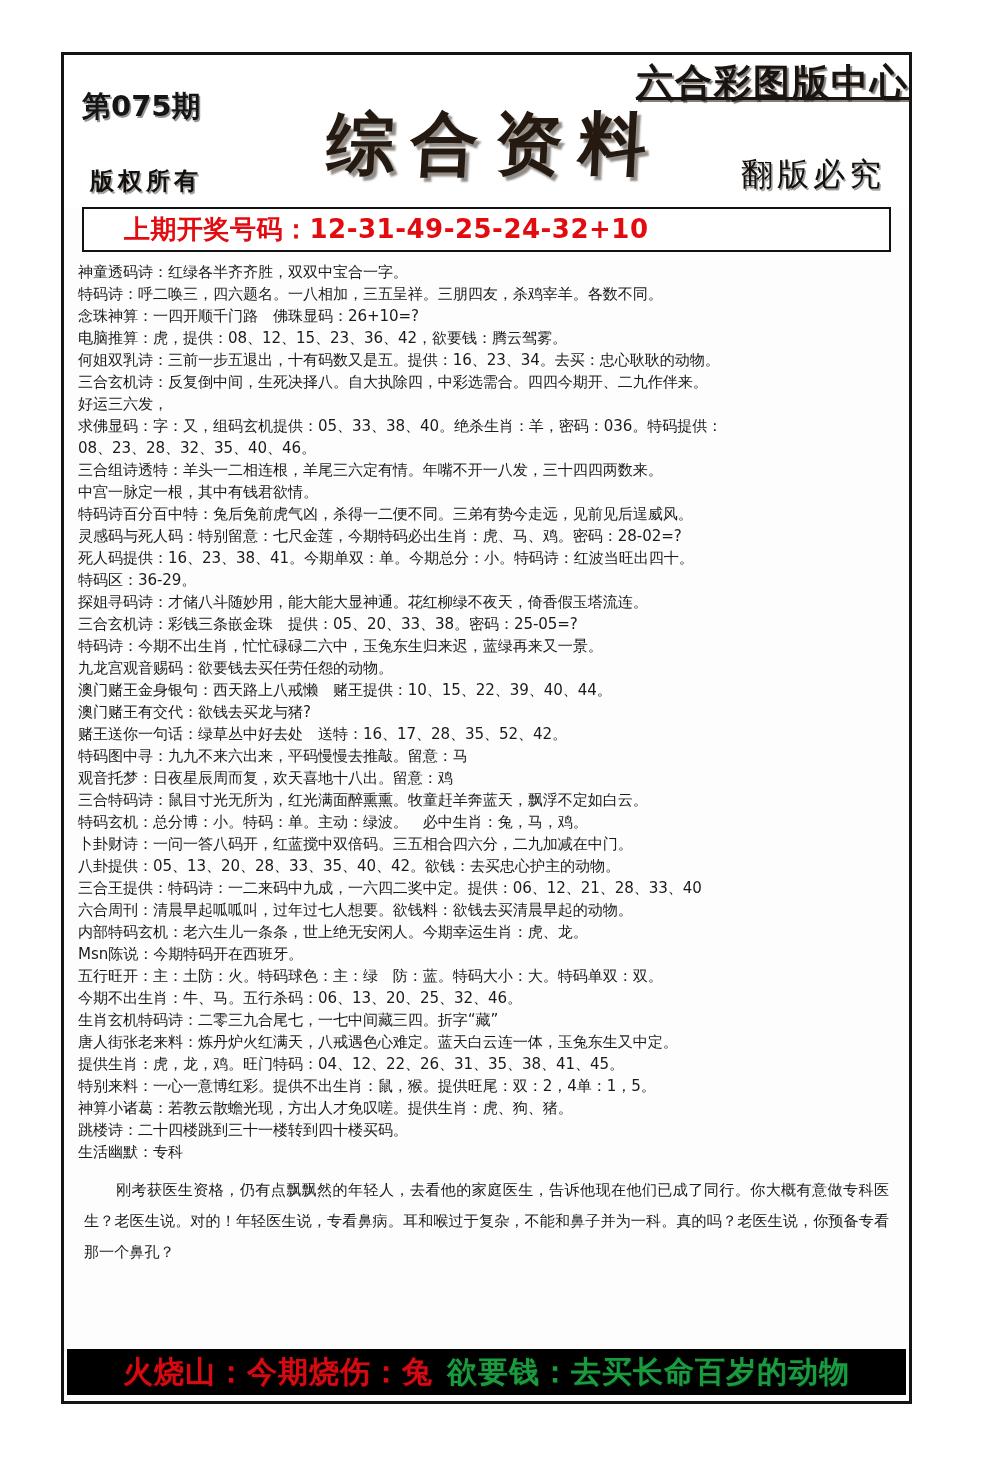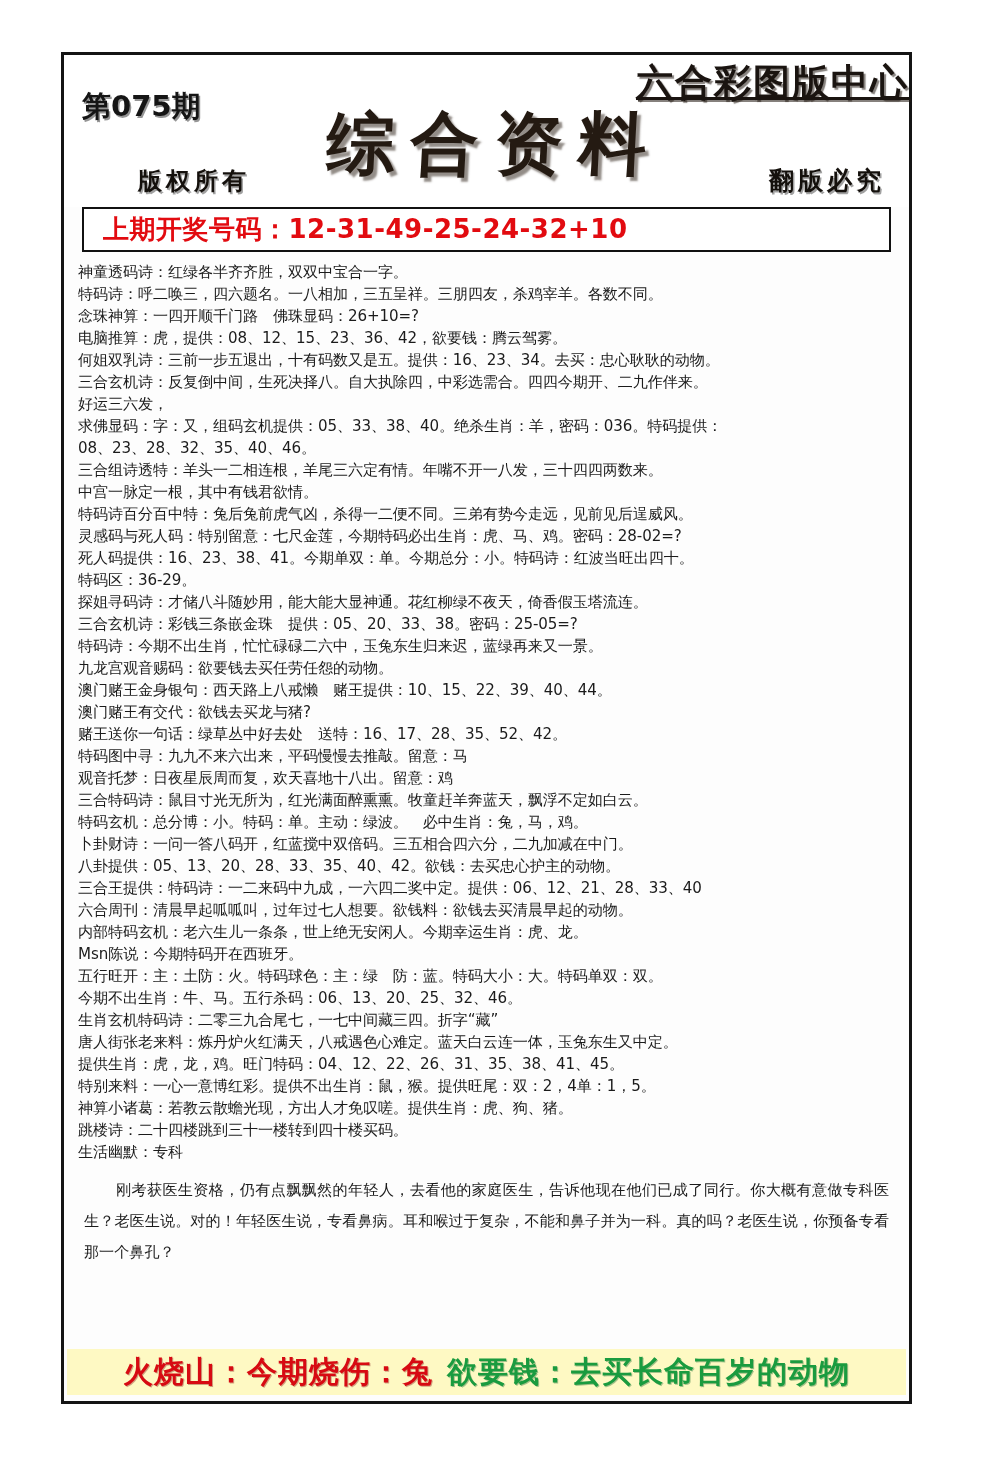--- a/index.html
+++ b/index.html
@@ -76,47 +76,46 @@
   .copyright-left {
     position: absolute;
     left: 26px;
     bottom: 10px;
     font-size: 24px;
     font-weight: bold;
     color: #14100c;
     letter-spacing: 4px;
     text-shadow: 1.5px 1.5px 0 rgba(20,20,20,0.4);
     font-family: "DejaVu Serif", "Liberation Serif", serif;
-    margin-left: 48px;
   }
   .copyright-right {
     position: absolute;
     right: 24px;
     bottom: 10px;
-    font-size: 25px;
-    font-weight: bold;
+    font-size: 32px;
+    font-weight: normal;
     color: #14100c;
     letter-spacing: 4px;
     text-shadow: 1.5px 1.5px 0 rgba(20,20,20,0.4);
     font-family: "DejaVu Serif", "Liberation Serif", serif;
   }
 
   
   .draw-bar {
     position: absolute;
     left: 18px;
     top: 152px;
     width: 809px;
     height: 45px;
     border: 2.5px solid #111111;
     box-sizing: border-box;
     background: #ffffff;
     display: flex;
     align-items: center;
-    padding-left: 19px;
+    padding-left: 40px;
   }
   .draw-bar-text {
     color: #e20b10;
     font-size: 26px;
     font-weight: bold;
     letter-spacing: 0.5px;
     white-space: nowrap;
     font-family: "DejaVu Sans", "Liberation Sans", sans-serif;
   }
 
@@ -156,21 +155,21 @@
   .bottom-banner {
     position: absolute;
     left: 3px;
     right: 3px;
     bottom: 6px;
     height: 46px;
     display: flex;
     align-items: center;
     justify-content: center;
     gap: 2px;
-    background: #fef9c3;
+    background: #000000;
   }
   .banner-red {
     color: #d70a12;
     font-size: 30px;
     font-weight: bold;
     letter-spacing: 1px;
     font-family: "DejaVu Sans", "Liberation Sans", sans-serif;
     text-shadow: 1px 1px 0 rgba(120,0,0,0.35);
   }
   .banner-green {

